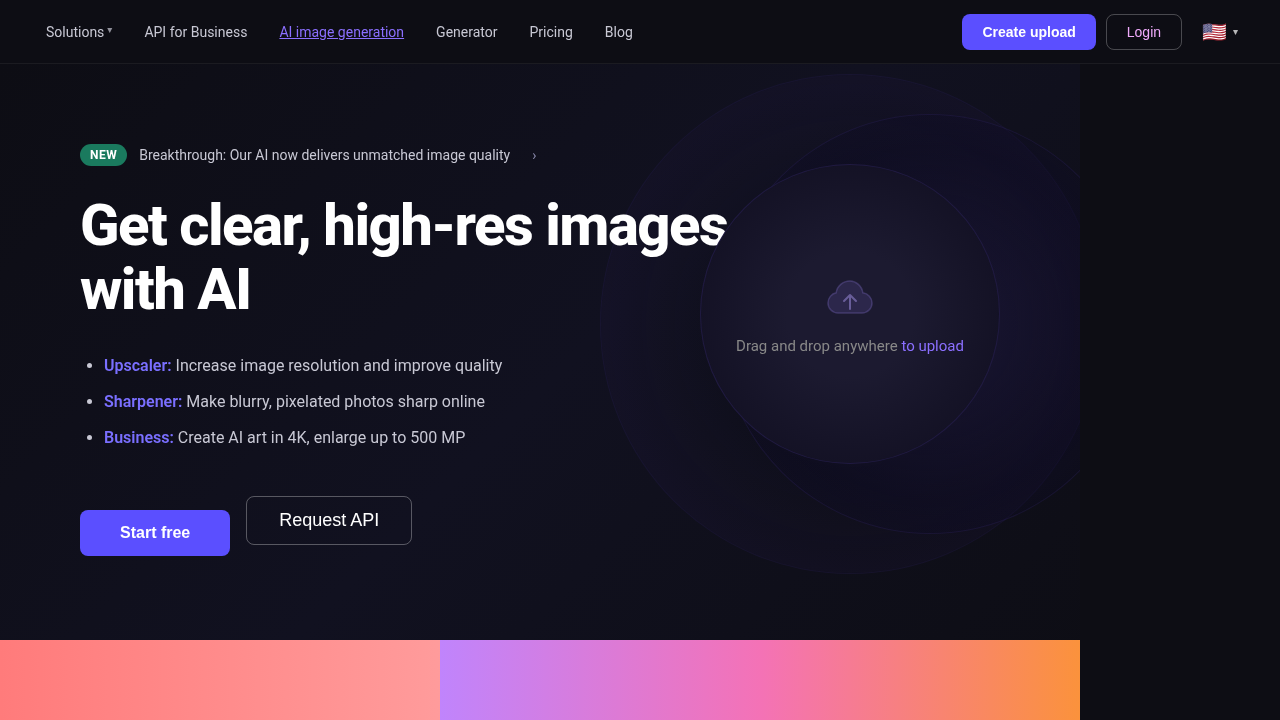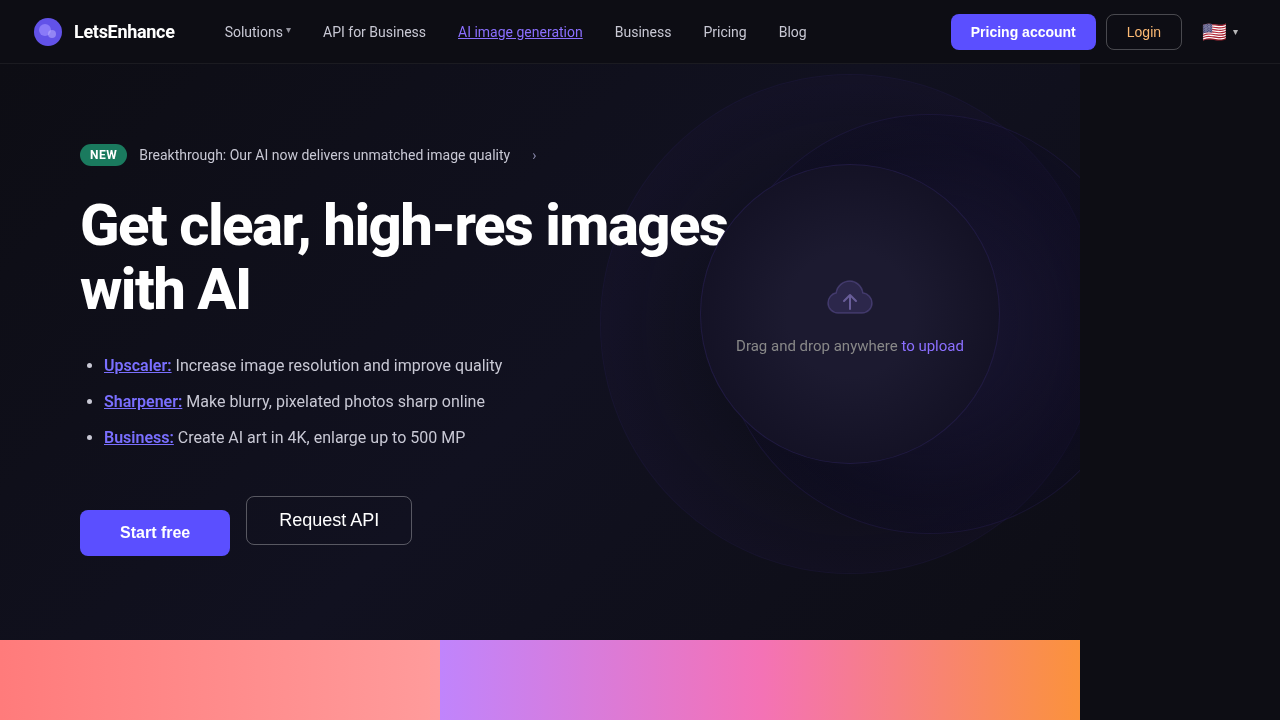--- a/index.html
+++ b/index.html
@@ -87,21 +87,21 @@
       border: none;
       padding: 10px 20px;
       border-radius: 8px;
       font-size: 14px;
       font-weight: 600;
       cursor: pointer;
     }
 
     .btn-login {
       background: transparent;
-      color: #fdba74;
+      color: #f0abfc;
       border: 1.5px solid rgba(255,255,255,0.25);
       padding: 9px 20px;
       border-radius: 8px;
       font-size: 14px;
       font-weight: 500;
       cursor: pointer;
     }
 
     .lang-selector {
       display: flex;
@@ -204,21 +204,20 @@
     .feature-list li {
       font-size: 16px;
       color: #c8c8d4;
       line-height: 1.5;
     }
 
     .feature-link {
       color: #7a6fff;
       font-weight: 600;
       cursor: pointer;
-      text-decoration: underline;
     }
 
     .hero-buttons {
       display: flex;
       align-items: center;
       gap: 16px;
     }
 
     .btn-start-free {
       background: #5b4fff;
@@ -290,54 +289,45 @@
       right: 0;
       width: 640px;
       height: 80px;
       background: linear-gradient(90deg, #c084fc 0%, #f472b6 50%, #fb923c 100%);
     }
   </style>
 </head>
 <body>
 
 <nav>
-  <div class="logo-area">
-
-    <svg class="logo-icon" viewBox="0 0 32 32" fill="none" xmlns="http://www.w3.org/2000/svg">
-      <circle cx="16" cy="16" r="14" fill="#6c5aff" opacity="0.9"></circle>
-      <circle cx="13" cy="14" r="6" fill="#9b8bff" opacity="0.7"></circle>
-      <circle cx="20" cy="18" r="4" fill="#c4b8ff" opacity="0.5"></circle>
-    </svg>
-    <span class="logo-text">LetsEnhance</span>
-  </div>
 
   <div class="nav-links">
     <a class="nav-link">
       <span>Solutions</span>
       <span class="chevron-icon">▾</span>
     </a>
     <a class="nav-link">
       <span>API for Business</span>
     </a>
     <a class="nav-link nav-link-ai">
       <span>AI image generation</span>
     </a>
     <a class="nav-link">
-      <span>Business</span>
+      <span>Generator</span>
     </a>
     <a class="nav-link">
       <span>Pricing</span>
     </a>
     <a class="nav-link">
       <span>Blog</span>
     </a>
   </div>
 
   <div class="nav-actions">
-    <button class="btn-create">Pricing account</button>
+    <button class="btn-create">Create upload</button>
     <button class="btn-login">Login</button>
     <div class="lang-selector">
       <span class="flag-emoji">🇺🇸</span>
       <span class="chevron-icon">▾</span>
     </div>
   </div>
 </nav>
 
 <div class="hero">
 

